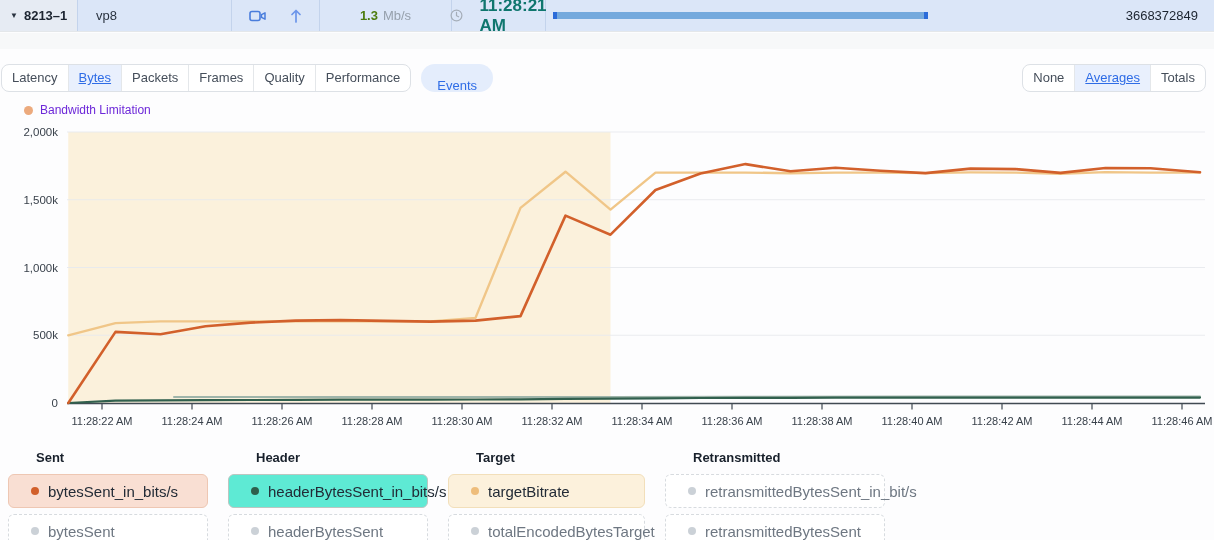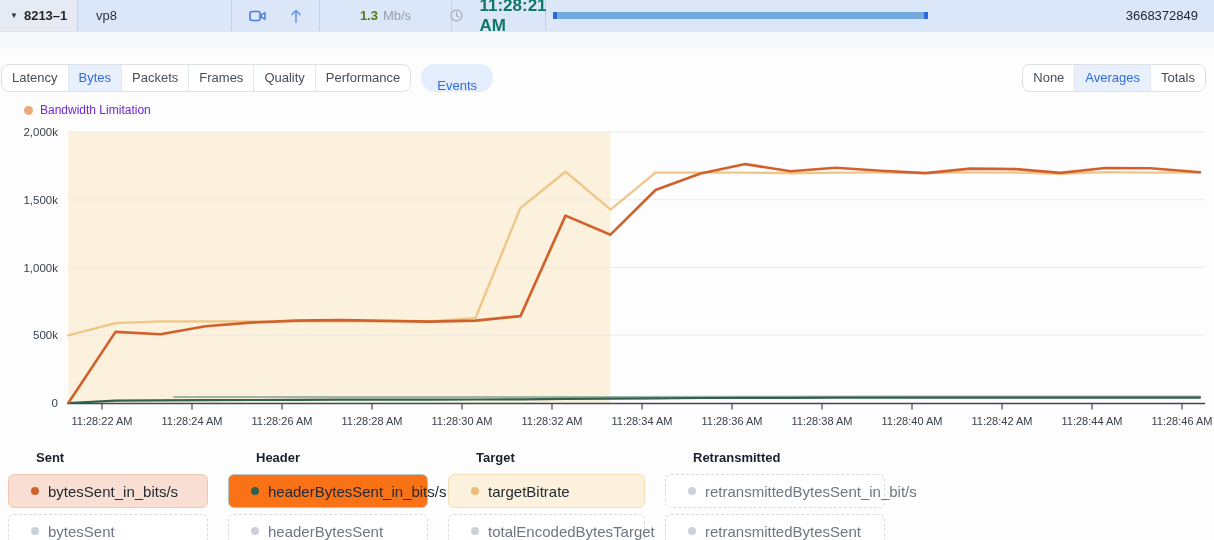--- a/index.html
+++ b/index.html
@@ -22,21 +22,21 @@
   .tcell.c-time { width:94px; justify-content:center; gap:16px; font-weight:bold; color:#0f766e; font-size:17px; }
   .bar-region { flex:1; display:flex; align-items:center; padding-left:7px; border-right:none; }
   .pbar { width:375px; height:7px; background:#74a9dd; border-left:4px solid #2b6bd9; border-right:4px solid #2b6bd9; }
   .ssrc { margin-left:auto; padding-right:16px; font-size:13px; color:#1c2430; display:flex; align-items:center; }
   .strip { position:absolute; top:33px; left:0; width:1214px; height:16px; background:#f7f8f9; }
   
   .tabs-row { position:absolute; top:64px; left:1px; right:8px; height:28px; display:flex; align-items:center; }
   .seg { display:flex; background:#ffffff; border:1px solid #dde1e6; border-radius:8px; overflow:hidden; height:28px; }
   .seg-item { padding:0 10px; line-height:26px; font-size:13px; color:#454e5a; border-left:1px solid #e4e7ea; cursor:pointer; white-space:nowrap; }
   .seg-item:first-child { border-left:none; }
-  .seg-item.active { background:#e9f0fd; color:#2e6ce6; }
+  .seg-item.active { background:#e9f0fd; color:#2e6ce6;text-decoration:underline; }
   .events-pill { margin-left:10px; height:28px; padding:8px 16px; border-radius:999px; background:#e4edfc;
     color:#2e6ce6; line-height:28px; font-size:13px; cursor:pointer; }
   .modes { margin-left:auto; }
   
   .bw-legend { position:absolute; top:103px; left:24px; display:flex; align-items:center; gap:7px;
     font-size:12px; color:#6d28d9; }
   .bw-dot { width:9px; height:9px; border-radius:50%; }
   
   #chart-svg { position:absolute; top:125px; left:0; }
   
@@ -168,21 +168,21 @@
         <span class="dot" style="background: rgb(210, 96, 43);"></span>
         <span>bytesSent_in_bits/s</span>
       </div>
       <div class="chip inactive">
         <span class="dot"></span>
         <span>bytesSent</span>
       </div>
     </div>
     <div class="legend-col" style="width: 200px;">
       <div class="group-title">Header</div>
-      <div class="chip active" style="background: #f97316; border-color: rgb(188, 198, 193);">
+      <div class="chip active" style="background: #5eead4; border-color: rgb(188, 198, 193);">
         <span class="dot" style="background: rgb(46, 95, 76);"></span>
         <span>headerBytesSent_in_bits/s</span>
       </div>
       <div class="chip inactive">
         <span class="dot"></span>
         <span>headerBytesSent</span>
       </div>
     </div>
     <div class="legend-col" style="width: 197px;">
       <div class="group-title">Target</div>

